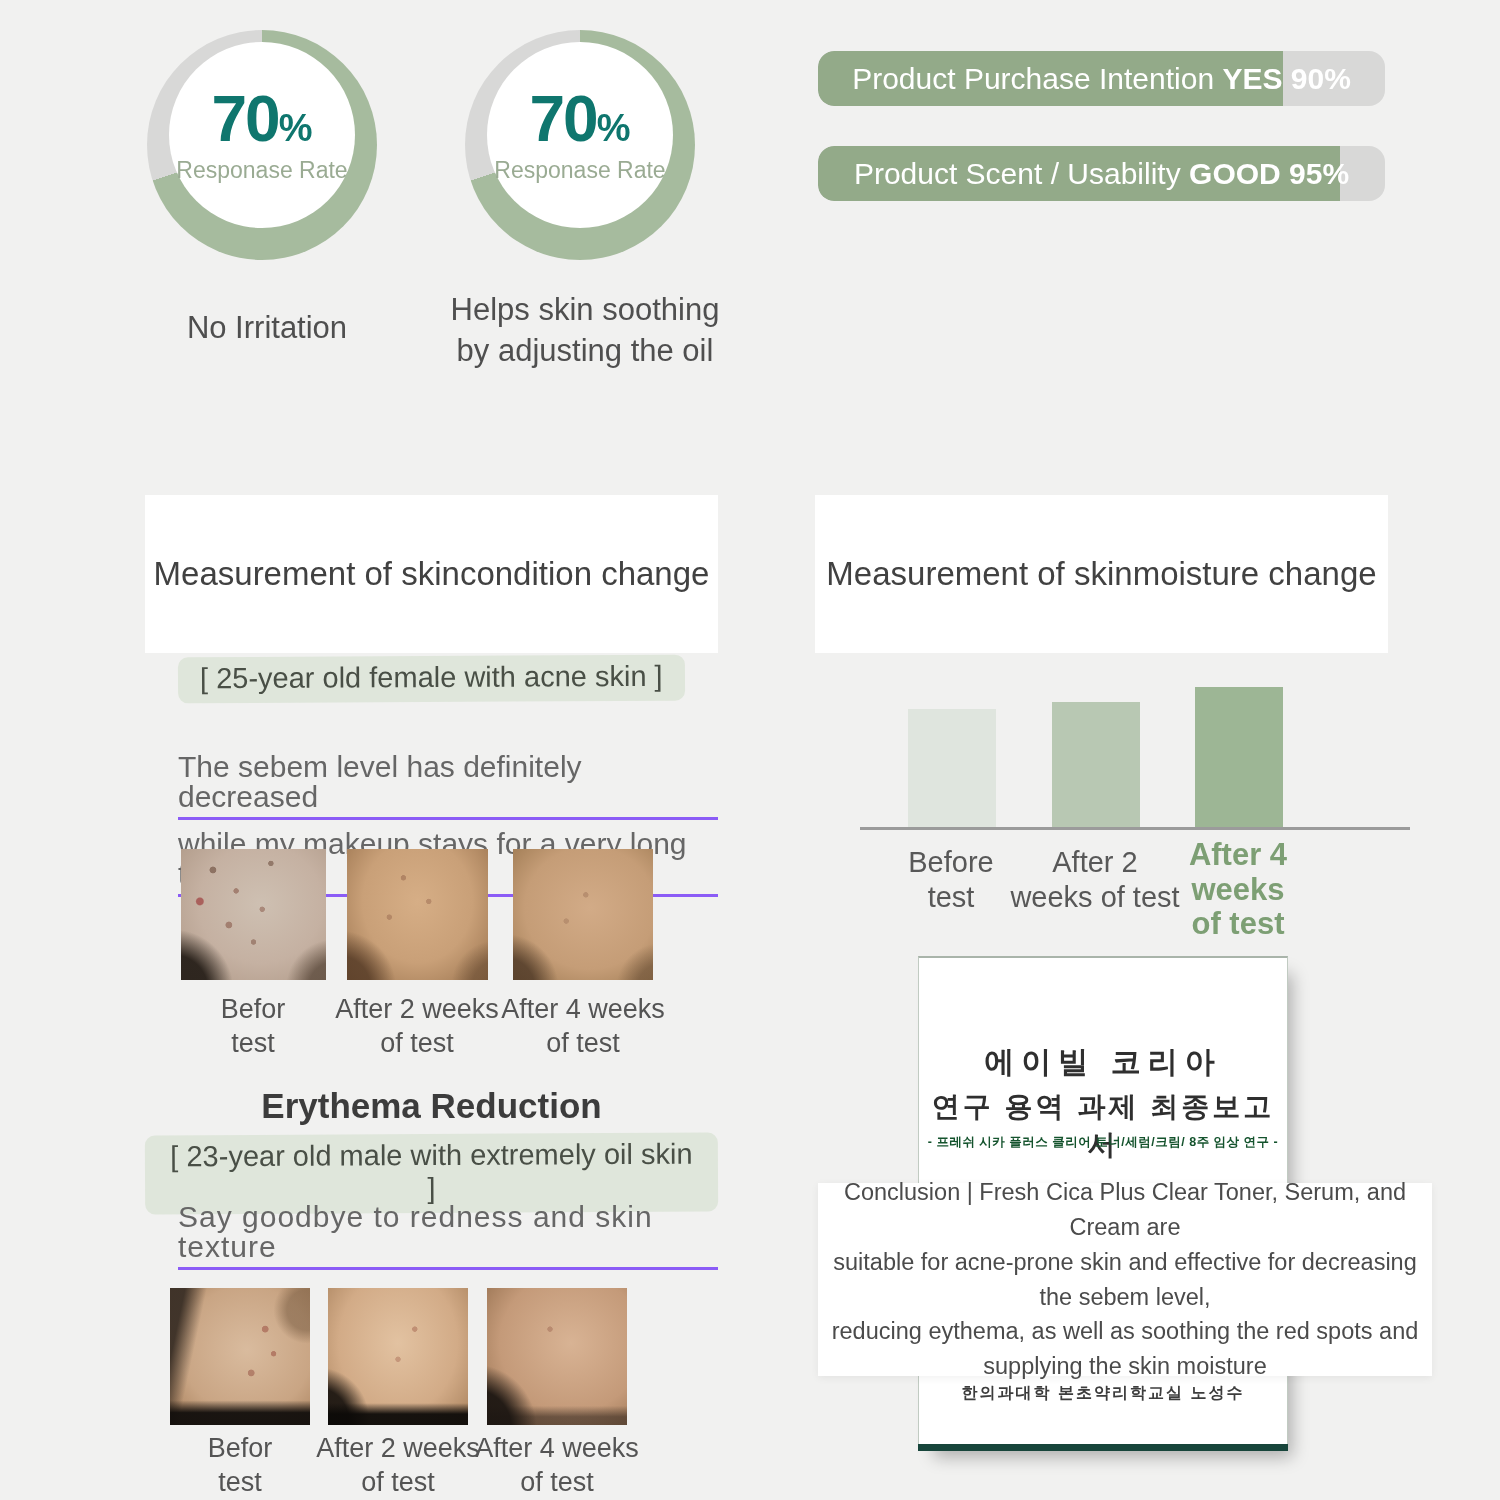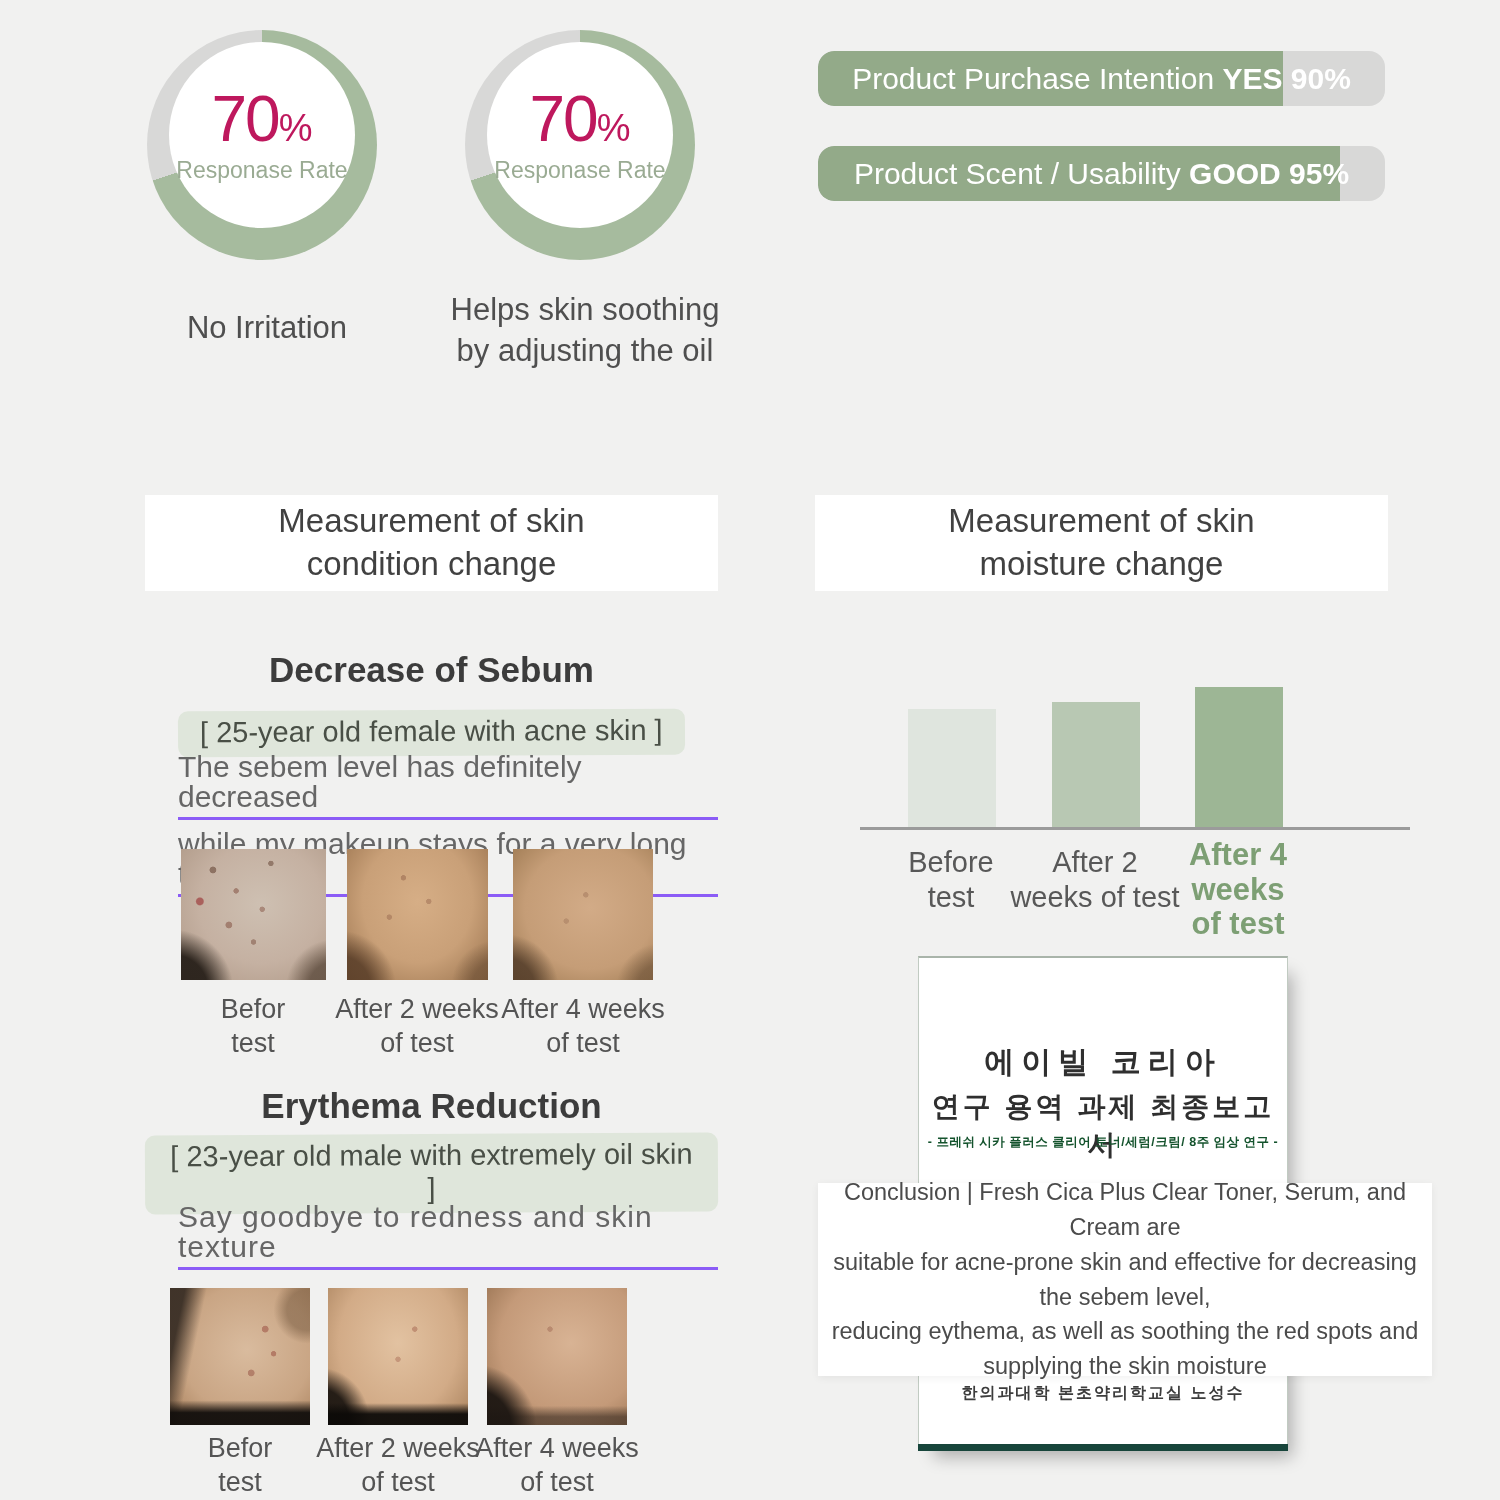--- a/index.html
+++ b/index.html
@@ -5,37 +5,37 @@
   html,body{margin:0;padding:0;}
   body{font-family:"Liberation Sans", sans-serif; background:#e4e4e4;}
   .stage{position:relative;width:1500px;height:1500px;background:#f1f1f0;overflow:hidden;}
 
   
   .donut{position:absolute;width:230px;height:230px;border-radius:50%;
     background:conic-gradient(#a6bb9e 0 var(--p,70%), #d8d8d7 var(--p,70%) 100%);
     display:flex;align-items:center;justify-content:center;}
   .donut-inner{width:186px;height:186px;border-radius:50%;background:#ffffff;
     display:flex;flex-direction:column;align-items:center;justify-content:center;transform:translateY(-10px);}
-  .donut-value{color:#be185d;font-size:64px;font-weight:400;line-height:1;letter-spacing:-2px;}
+  .donut-value{color:#0f766e;font-size:64px;font-weight:700;line-height:1;letter-spacing:-2px;}
   .donut-value .pct{font-size:38px;letter-spacing:0;}
   .donut-label{color:#9aab93;font-size:23px;margin-top:6px;}
   .donut-caption{position:absolute;text-align:center;color:#4f4f4f;font-size:31px;line-height:1.32;}
 
   
   .pbar{position:absolute;left:818px;width:567px;height:55px;border-radius:16px;background:#d8d8d7;overflow:hidden;}
   .pbar-fill{position:absolute;left:0;top:0;bottom:0;background:#93aa89;border-radius:16px 0 0 16px;}
   .pbar-text{position:absolute;inset:0;display:flex;align-items:center;justify-content:center;
     color:#ffffff;font-size:30px;white-space:pre;}
   .pbar-text b{font-weight:700;}
   .survey-note{position:absolute;left:822px;top:272px;width:592px;text-align:center;
     color:#4b4b4b;font-size:30px;line-height:1.42;}
 
   
-  .panel{position:absolute;width:573px;height:96px;background:#ffffff;
-    display:flex;flex-direction:column;align-items:center;justify-content:center;
+  .panel{position:absolute;width:573px;height:158px;background:#ffffff;
+    display:flex;flex-direction:row;align-items:center;justify-content:center;
     color:#414141;font-size:33px;line-height:1.3;text-align:center;}
 
   
   .sec-title{position:absolute;left:145px;width:573px;text-align:center;color:#3c3c3c;
     font-size:35px;font-weight:700;}
   .subject-row{position:absolute;left:145px;width:573px;text-align:center;}
   .subject-band{display:inline-block;background:#dfe6db;color:#494f46;font-size:29px;
     padding:5px 22px 8px;border-radius:10px;transform:rotate(-0.3deg);}
   .quote{position:absolute;color:#666666;font-size:30px;line-height:1.0;}
   .quote .uline{display:inline-block;border-bottom:3px solid #8b5cf6;padding-bottom:5px;margin-bottom:9px;}
@@ -154,21 +154,21 @@
   <div class="panel" style="left:145px;top:495px;">
     <div>Measurement of skin</div>
     <div>condition change</div>
   </div>
   <div class="panel" style="left:815px;top:495px;">
     <div>Measurement of skin</div>
     <div>moisture change</div>
   </div>
 
   <div class="sec-title" style="top:650px;">Decrease of Sebum</div>
-  <div class="subject-row" style="top:710px;">
+  <div class="subject-row" style="top:656px;">
     <span class="subject-band">[ 25-year old female with acne skin ]</span>
   </div>
   <div class="quote" style="left:178px;top:752px;width:540px;">
     <span class="uline">The sebem level has definitely decreased</span><br>
     <span class="uline">while my makeup stays for a very long time !</span>
   </div>
 
   <div class="ph ph-s1" style="left:181px;top:849px;width:145px;"></div>
   <div class="ph ph-s2" style="left:347px;top:849px;width:141px;"></div>
   <div class="ph ph-s3" style="left:513px;top:849px;width:140px;"></div>

